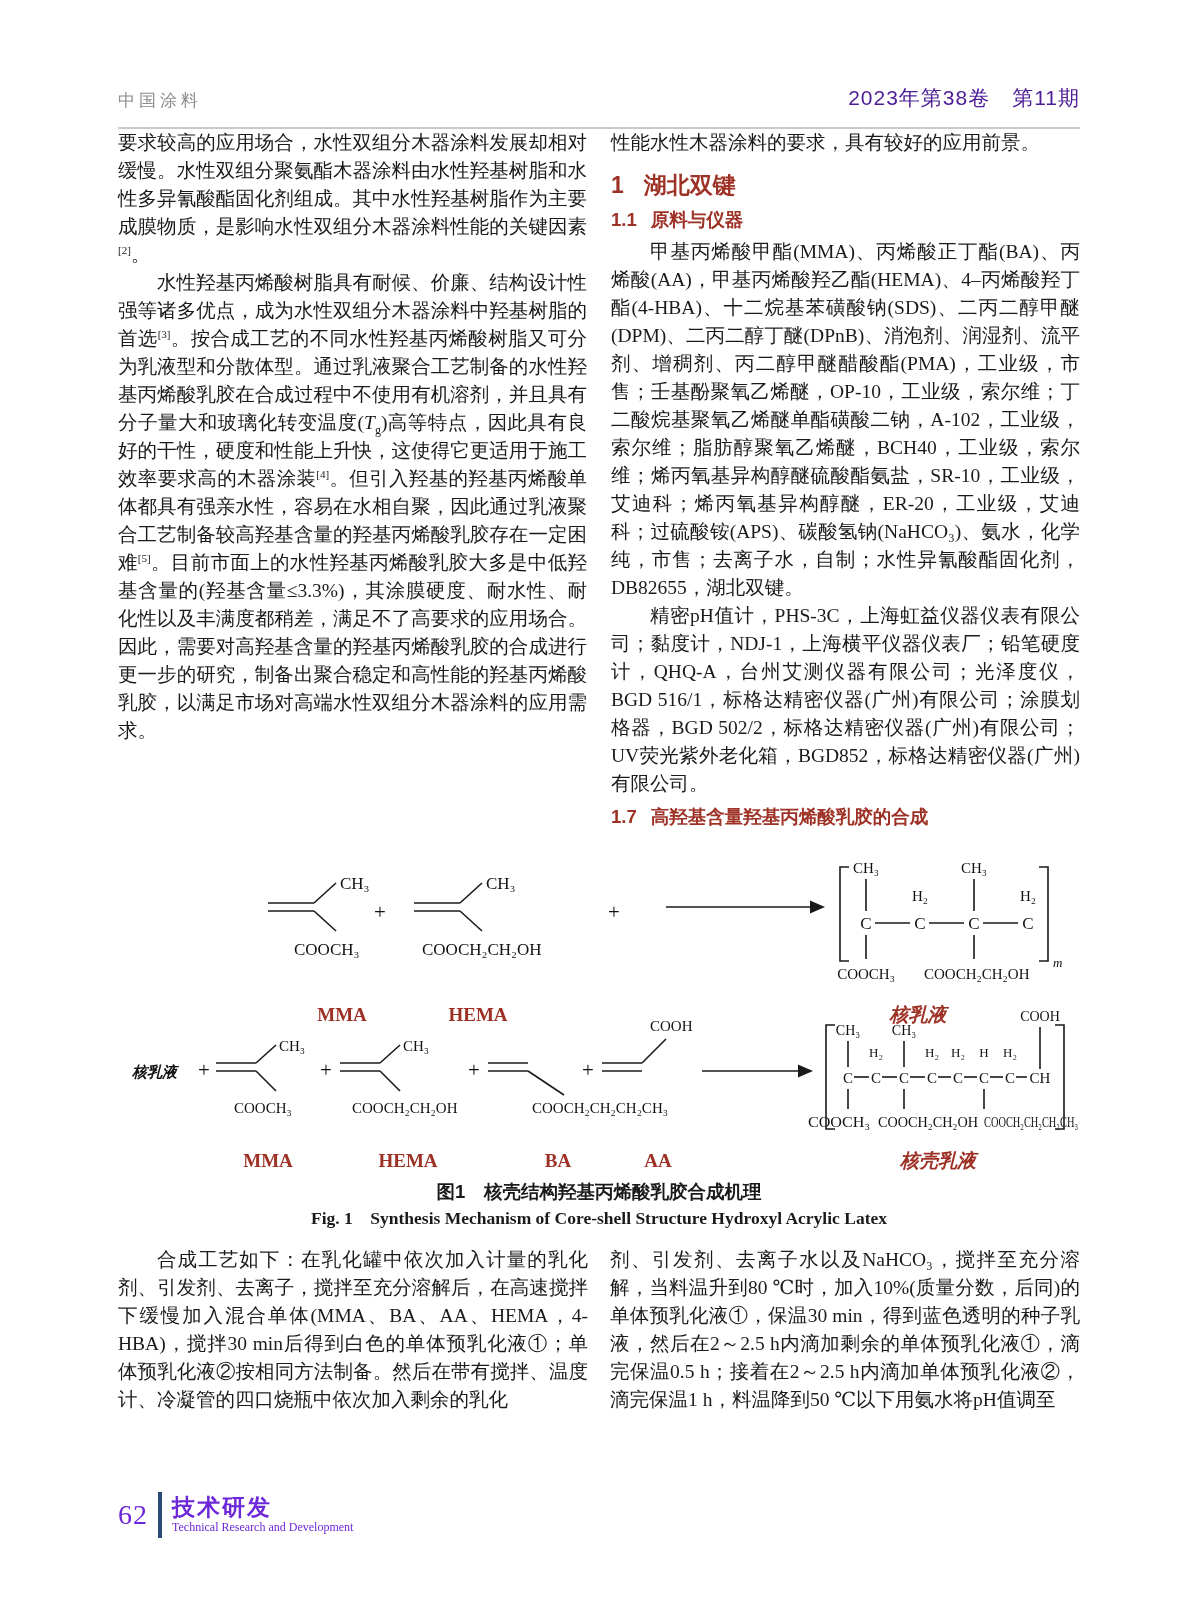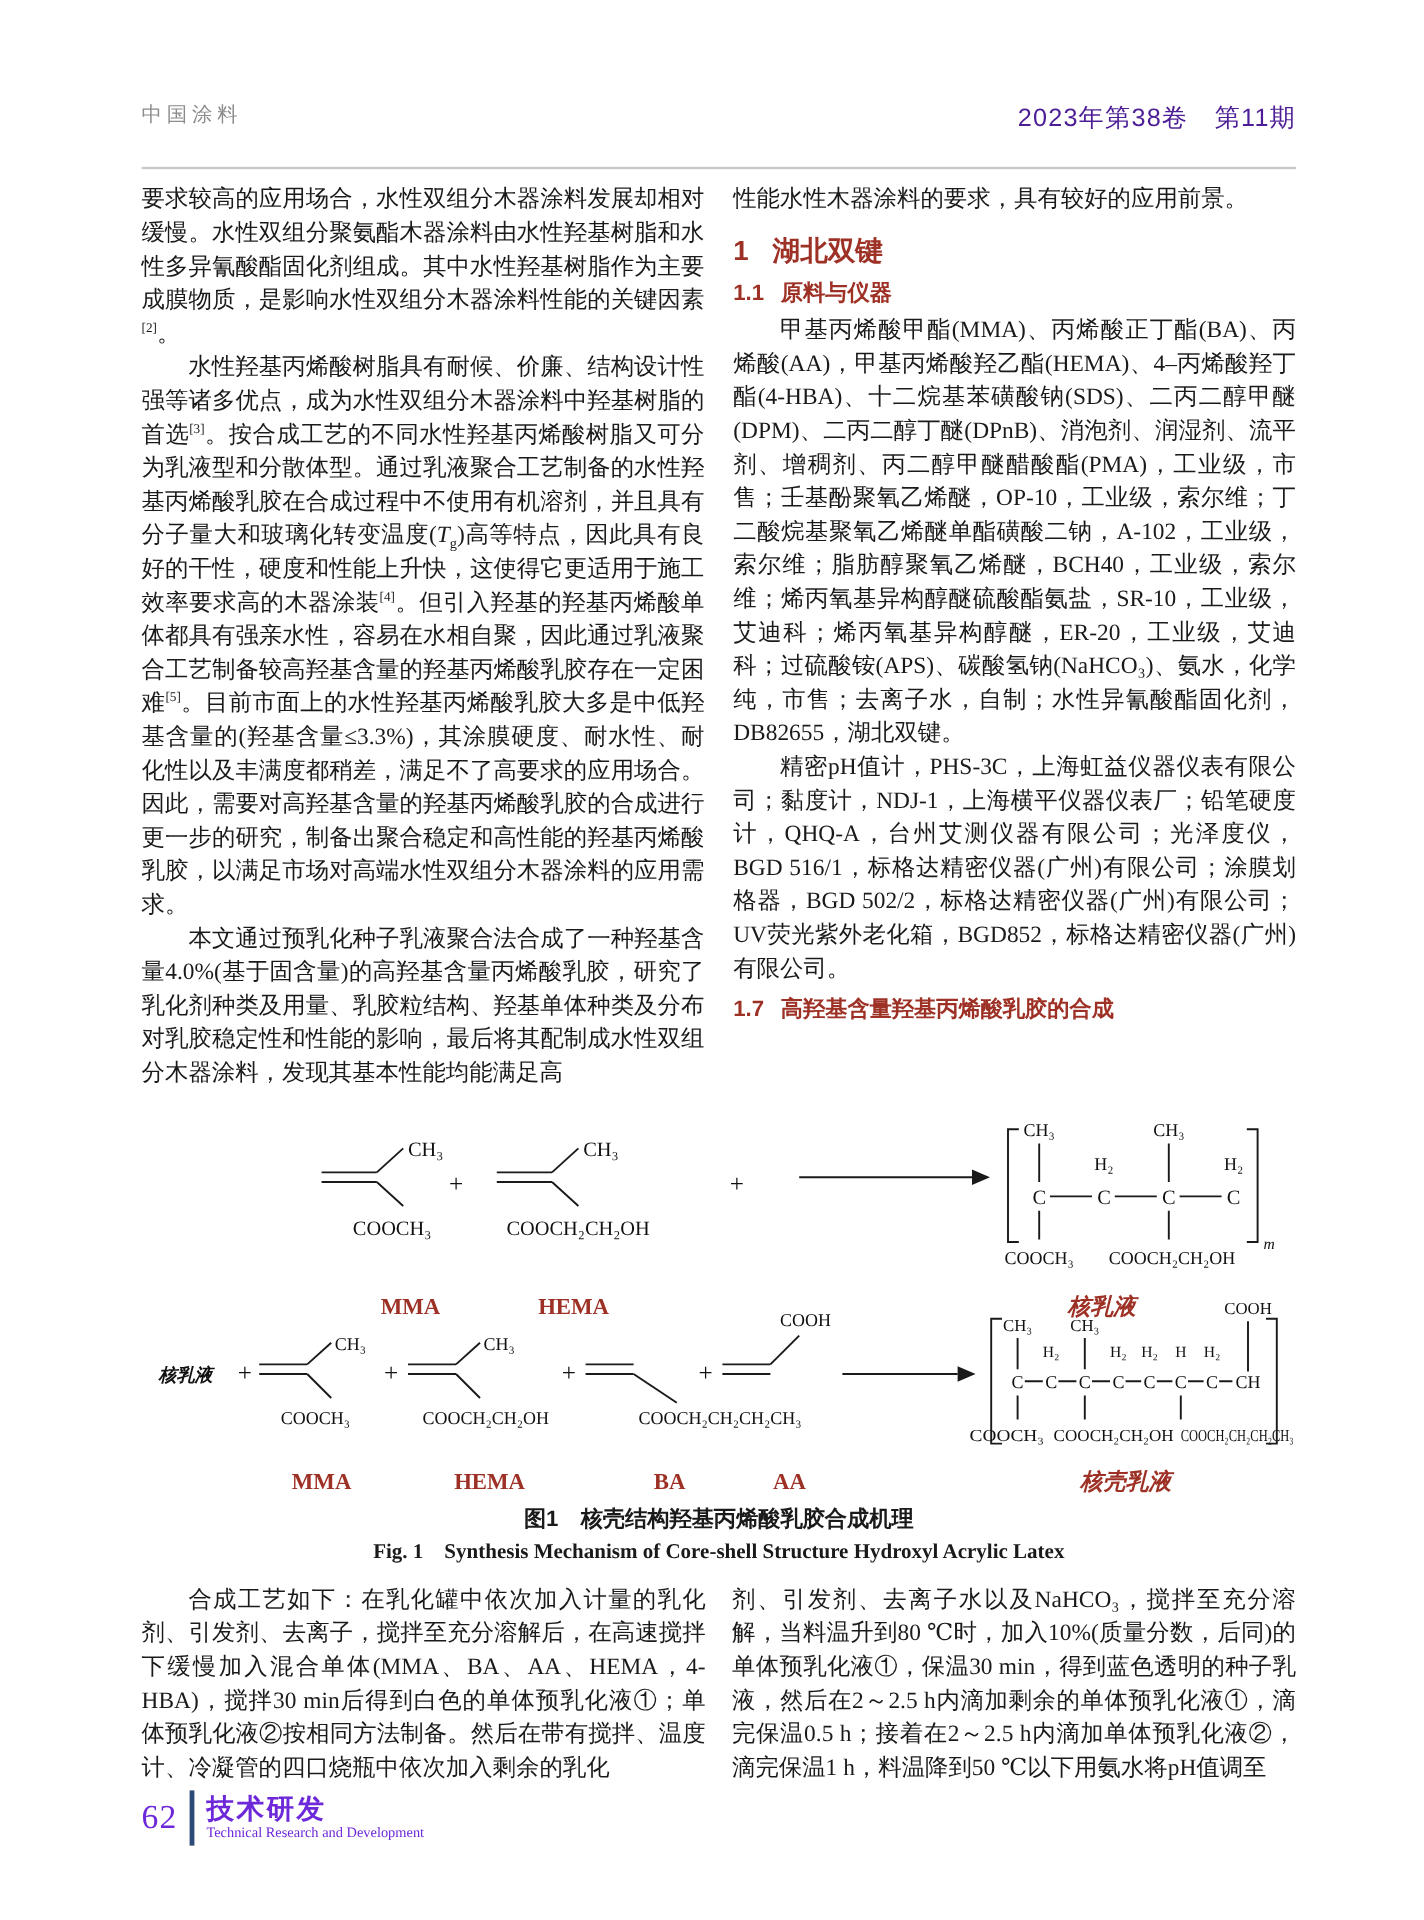--- a/index.html
+++ b/index.html
@@ -7,29 +7,29 @@
     position:relative;
     width:1187px;height:1600px;
     background:#ffffff;
     font-family:"Liberation Serif","DejaVu Serif",serif;
     color:#1a1a1a;
     overflow:hidden;
   }
   .content{width:962px;margin:0 auto 0 118px;}
   
   .page-header{
-    display:flex;justify-content:space-between;
+    display:flex;justify-content:space-between;align-items:flex-end;
     padding-top:84px;
     border-bottom:2px solid #c9c9c9;
-    padding-bottom:27px;
+    padding-bottom:15px;
   }
   .journal-name{font-size:17px;color:#8c8c8c;letter-spacing:4px;font-family:"Liberation Sans","DejaVu Sans",sans-serif;}
   .issue-info{font-size:21px;color:#4c1d95;letter-spacing:1px;font-family:Liberation Sans, sans-serif;}
   
-  .cols{display:flex;gap:24px;margin-top:12px;}
+  .cols{display:flex;gap:24px;}
   .col{flex:1;min-width:0;}
   .col p{
     margin:0;
     font-size:19.5px;line-height:28px;
     text-align:justify;
   }
   .col p.indent{text-indent:2em;}
   sup{font-size:11px;line-height:0;}
   sub{font-size:12px;line-height:0;}
   
@@ -77,21 +77,20 @@
 
     <div class="page-header">
       <span class="journal-name">中国涂料</span>
       <span class="issue-info">2023年第38卷　第11期</span>
     </div>
 
     <div class="cols">
       <div class="col">
         <p>要求较高的应用场合，水性双组分木器涂料发展却相对缓慢。水性双组分聚氨酯木器涂料由水性羟基树脂和水性多异氰酸酯固化剂组成。其中水性羟基树脂作为主要成膜物质，是影响水性双组分木器涂料性能的关键因素<sup>[2]</sup>。</p>
         <p class="indent">水性羟基丙烯酸树脂具有耐候、价廉、结构设计性强等诸多优点，成为水性双组分木器涂料中羟基树脂的首选<sup>[3]</sup>。按合成工艺的不同水性羟基丙烯酸树脂又可分为乳液型和分散体型。通过乳液聚合工艺制备的水性羟基丙烯酸乳胶在合成过程中不使用有机溶剂，并且具有分子量大和玻璃化转变温度(<i>T</i><sub>g</sub>)高等特点，因此具有良好的干性，硬度和性能上升快，这使得它更适用于施工效率要求高的木器涂装<sup>[4]</sup>。但引入羟基的羟基丙烯酸单体都具有强亲水性，容易在水相自聚，因此通过乳液聚合工艺制备较高羟基含量的羟基丙烯酸乳胶存在一定困难<sup>[5]</sup>。目前市面上的水性羟基丙烯酸乳胶大多是中低羟基含量的(羟基含量≤3.3%)，其涂膜硬度、耐水性、耐化性以及丰满度都稍差，满足不了高要求的应用场合。因此，需要对高羟基含量的羟基丙烯酸乳胶的合成进行更一步的研究，制备出聚合稳定和高性能的羟基丙烯酸乳胶，以满足市场对高端水性双组分木器涂料的应用需求。</p>
-        <p class="indent">本文通过预乳化种子乳液聚合法合成了一种羟基含量4.0%(基于固含量)的高羟基含量丙烯酸乳胶，研究了乳化剂种类及用量、乳胶粒结构、羟基单体种类及分布对乳胶稳定性和性能的影响，最后将其配制成水性双组分木器涂料，发现其基本性能均能满足高</p>
       </div>
       <div class="col">
         <p>性能水性木器涂料的要求，具有较好的应用前景。</p>
         <div class="sec-h1">
           <span class="num">1</span><span>湖北双键</span>
         </div>
         <div class="sec-h2">
           <span class="num">1.1</span><span>原料与仪器</span>
         </div>
         <p class="indent">甲基丙烯酸甲酯(MMA)、丙烯酸正丁酯(BA)、丙烯酸(AA)，甲基丙烯酸羟乙酯(HEMA)、4–丙烯酸羟丁酯(4-HBA)、十二烷基苯磺酸钠(SDS)、二丙二醇甲醚(DPM)、二丙二醇丁醚(DPnB)、消泡剂、润湿剂、流平剂、增稠剂、丙二醇甲醚醋酸酯(PMA)，工业级，市售；壬基酚聚氧乙烯醚，OP-10，工业级，索尔维；丁二酸烷基聚氧乙烯醚单酯磺酸二钠，A-102，工业级，索尔维；脂肪醇聚氧乙烯醚，BCH40，工业级，索尔维；烯丙氧基异构醇醚硫酸酯氨盐，SR-10，工业级，艾迪科；烯丙氧基异构醇醚，ER-20，工业级，艾迪科；过硫酸铵(APS)、碳酸氢钠(NaHCO₃)、氨水，化学纯，市售；去离子水，自制；水性异氰酸酯固化剂，DB82655，湖北双键。</p>

